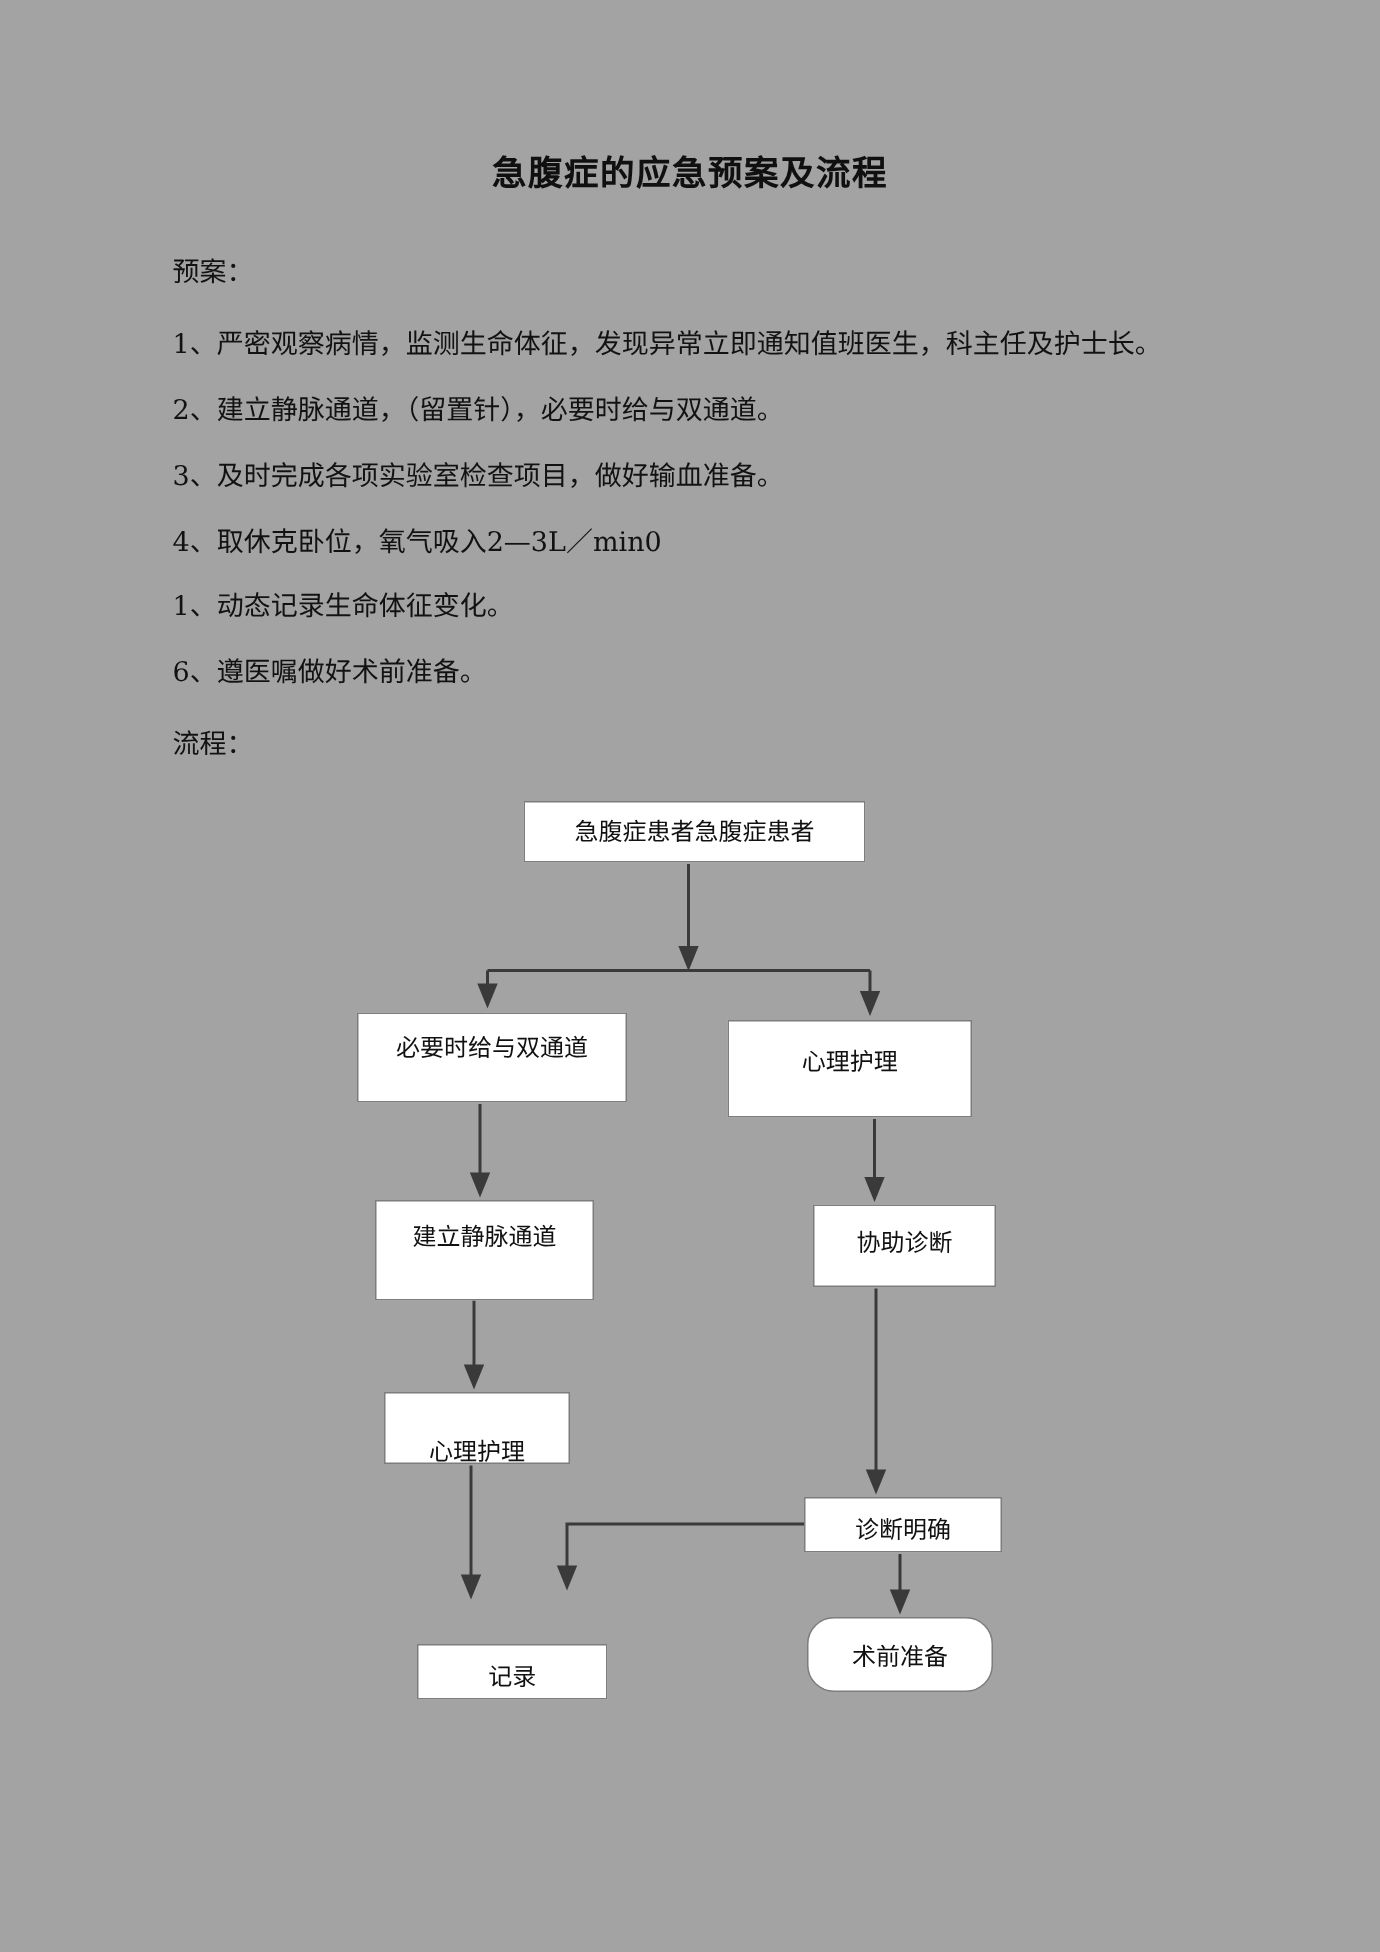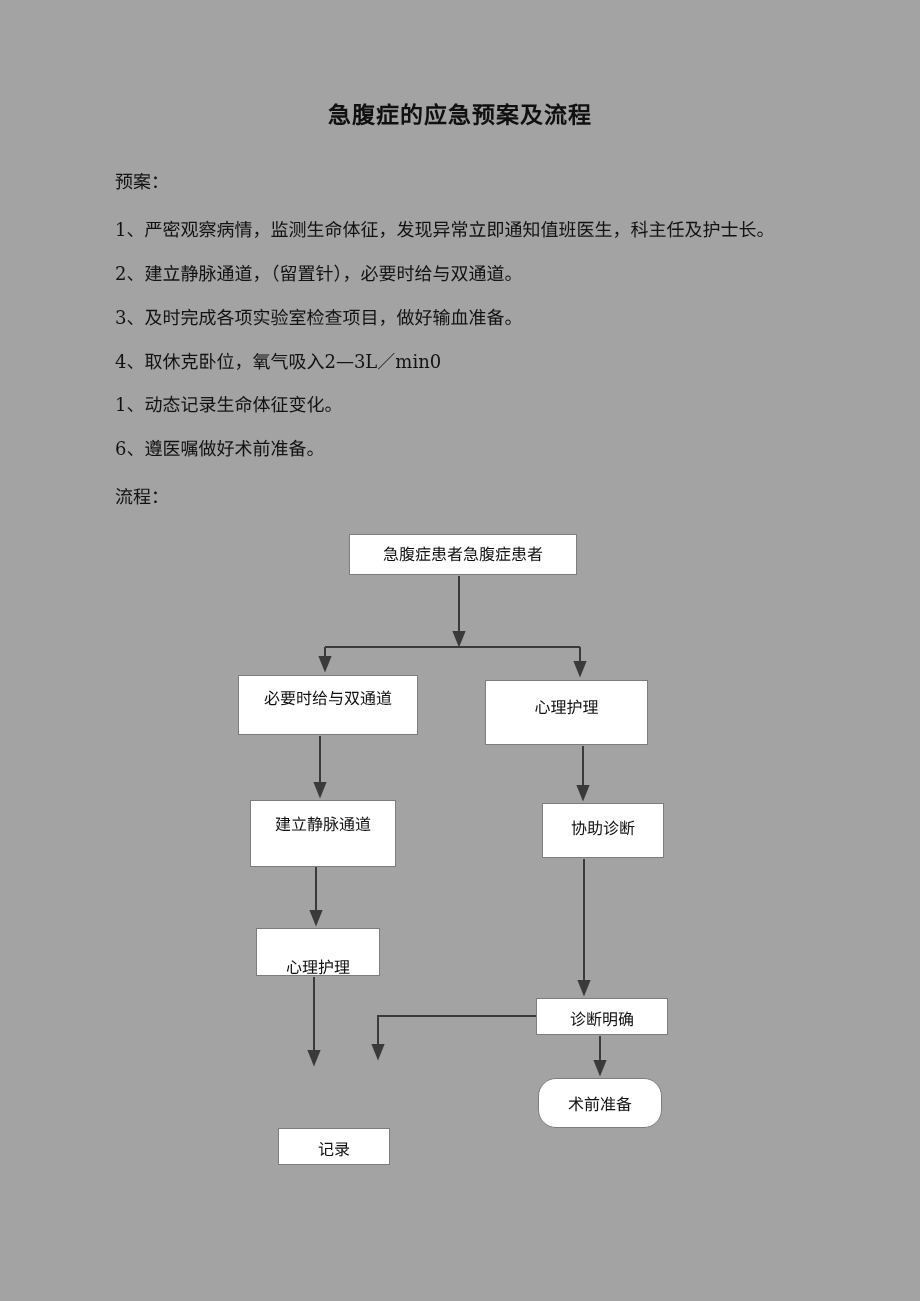--- a/index.html
+++ b/index.html
@@ -74,21 +74,21 @@
   }
 
   
   #node-top      { left: 349px; top: 534px; width: 228px; height: 41px; padding-top: 6px; }
   #node-monitor  { left: 238px; top: 675px; width: 180px; height: 60px; padding-top: 9px; }
   #node-notify   { left: 485px; top: 680px; width: 163px; height: 65px; padding-top: 13px; }
   #node-iv       { left: 250px; top: 800px; width: 146px; height: 67px; padding-top: 10px; }
   #node-assist   { left: 542px; top: 803px; width: 122px; height: 55px; padding-top: 11px; text-align: center; }
   #node-psych    { left: 256px; top: 928px; width: 124px; height: 48px; padding-top: 25px; }
   #node-diagnose { left: 536px; top: 998px; width: 132px; height: 37px; padding-top: 7px; }
-  #node-record   { left: 278px; top: 1128px; width: 112px; height: 37px; padding-top: 7px; font-family: Liberation Mono, monospace; }
+  #node-record   { left: 278px; top: 1096px; width: 127px; height: 37px; padding-top: 7px; font-family: Liberation Mono, monospace; }
   #node-preop    { left: 538px; top: 1078px; width: 124px; height: 50px; padding-top: 12px; border-radius: 18px; }
 
   .flow-svg {
     position: absolute;
     left: 0; top: 0;
     width: 920px; height: 1301px;
     pointer-events: none;
   }
 </style>
 </head>

